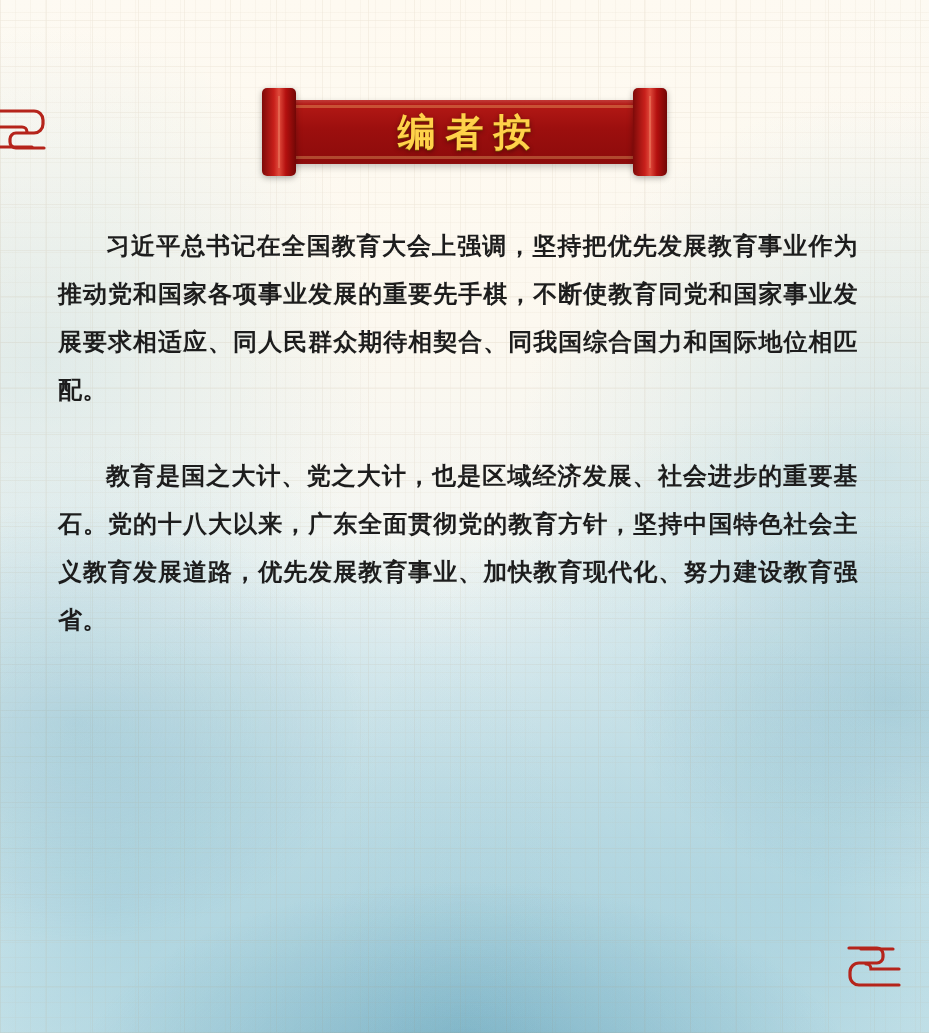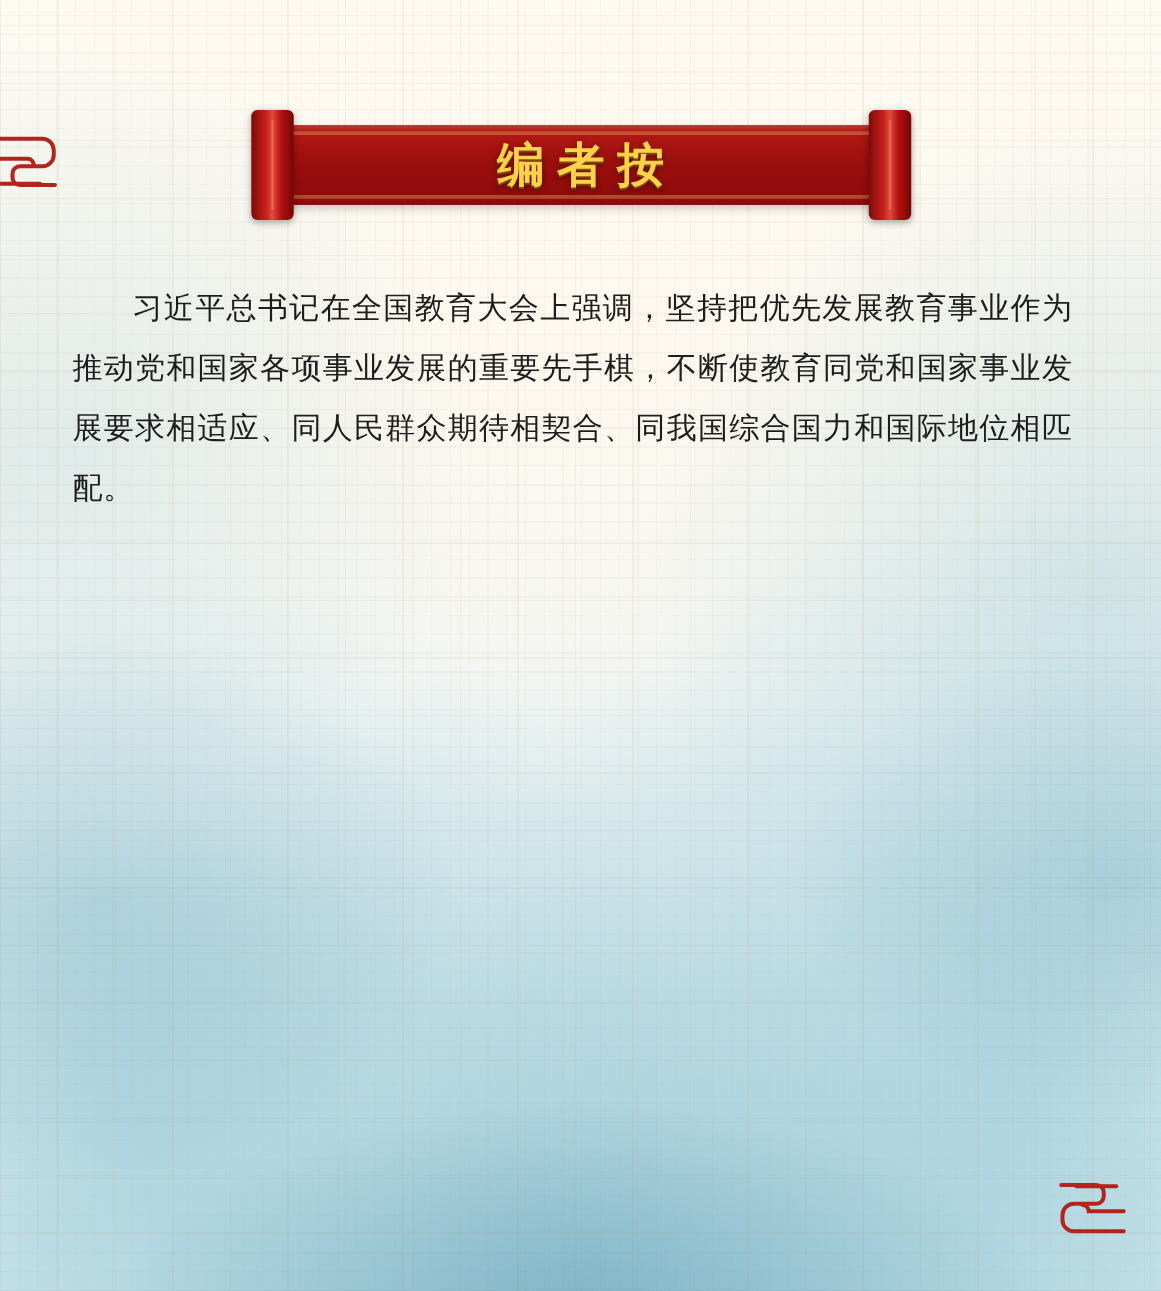--- a/index.html
+++ b/index.html
@@ -68,21 +68,21 @@
   .banner-wrap {
     position: absolute;
     top: 88px;
     left: 0;
     right: 0;
     display: flex;
     justify-content: center;
   }
   .banner {
     position: relative;
-    width: 528px;
+    width: 405px;
     height: 88px;
   }
   .banner-body {
     position: absolute;
     left: 28px;
     right: 28px;
     top: 12px;
     bottom: 12px;
     background: linear-gradient(180deg, #b71a16 0%, #9c0f0e 45%, #8c0b0b 100%);
     box-shadow: inset 0 2px 4px rgba(255,255,255,0.18), 0 3px 7px rgba(0,0,0,0.22);
@@ -152,20 +152,21 @@
   }
   .para {
     margin: 0 12px 38px 0;
     font-size: 24px;
     line-height: 48px;
     color: #1d1d1d;
     text-indent: 2em;
     text-align: justify;
     letter-spacing: 0.5px;
     font-family: "DejaVu Serif", "Liberation Serif", serif;
+    font-weight: bold;
   }
   .para:last-child { margin-bottom: 0; }
   .hl {
     color: #c11a13;
   }
 </style>
 </head>
 <body>
 
 <div class="page">
@@ -199,16 +200,19 @@
       <div class="banner-title">编者按</div>
     </div>
   </div>
 
   <div class="article">
 
     <p class="para">
       <span>习近平总书记在全国教育大会上强调，坚持把优先发展教育事业作为推动党和国家各项事业发展的重要先手棋，不断使教育同党和国家事业发展要求相适应、同人民群众期待相契合、同我国综合国力和国际地位相匹配。</span>
     </p>
 
+    <p class="para">
+      <span>教育是国之大计、党之大计，也是区域经济发展、社会进步的重要基石。党的十八大以来，广东全面贯彻党的教育方针，坚持中国特色社会主义教育发展道路，优先发展教育事业、加快教育现代化、努力建设教育强省。</span>
+    </p>
 
 
   </div>
 </div>
 
 </body></html>

